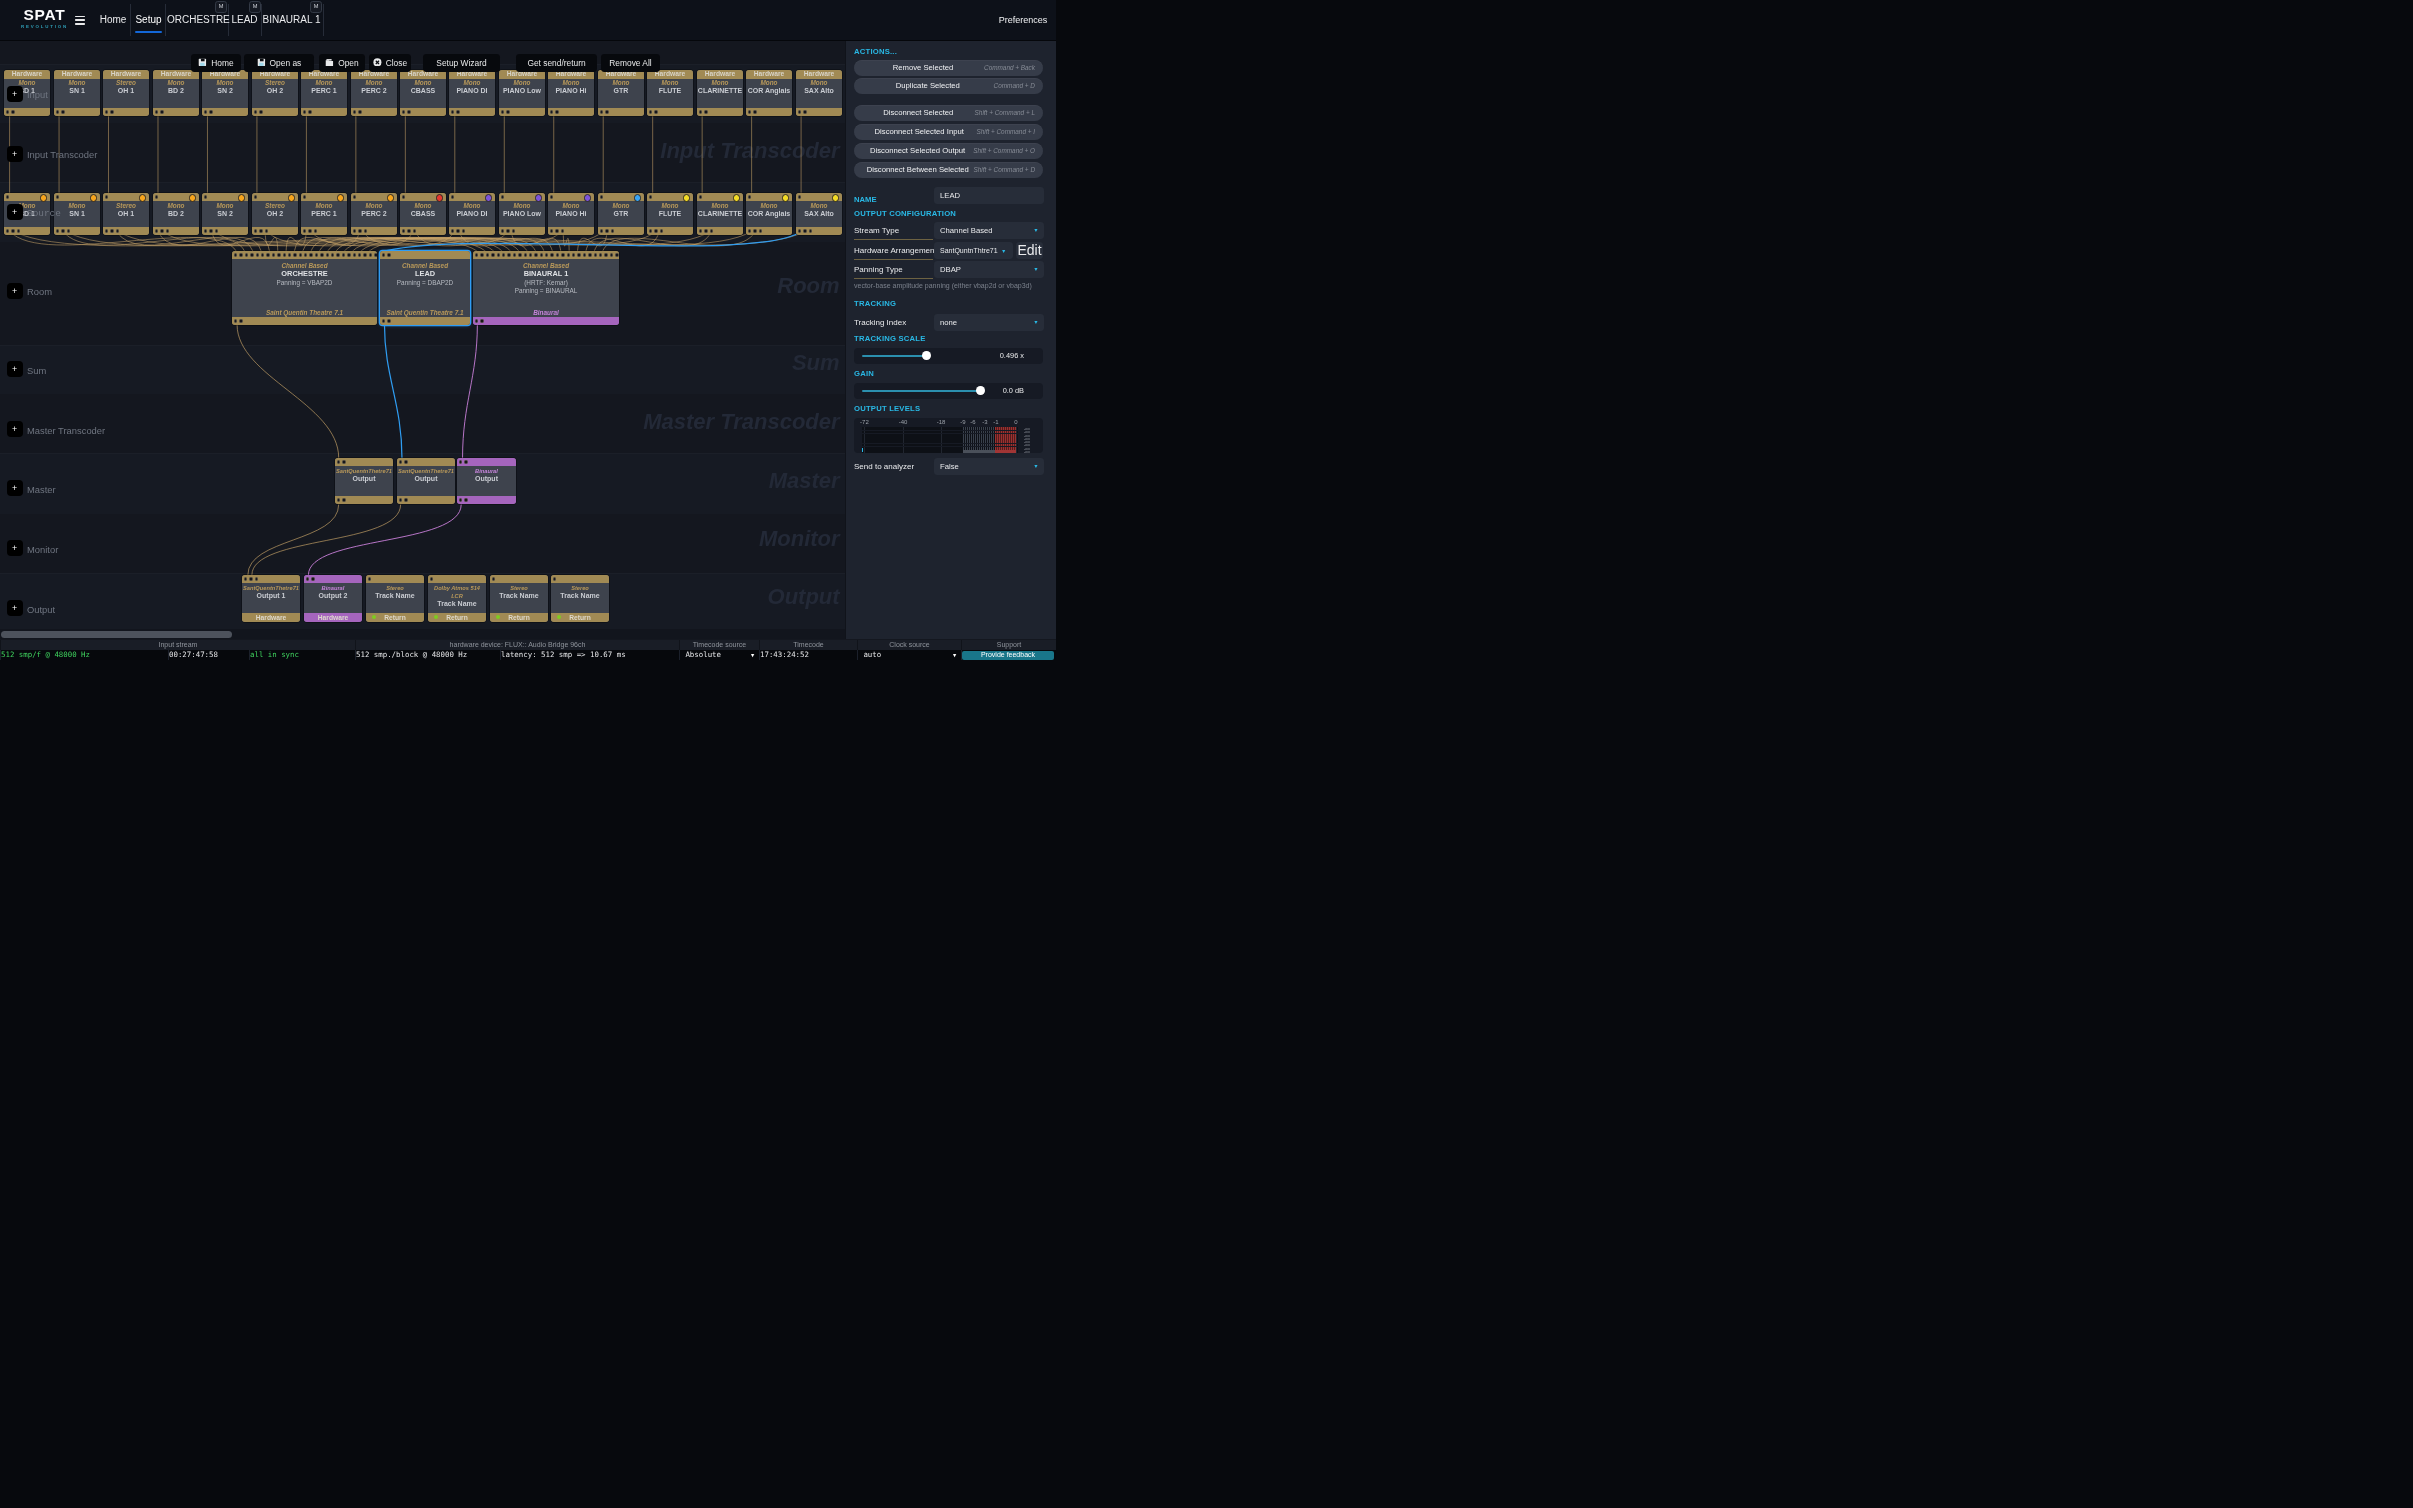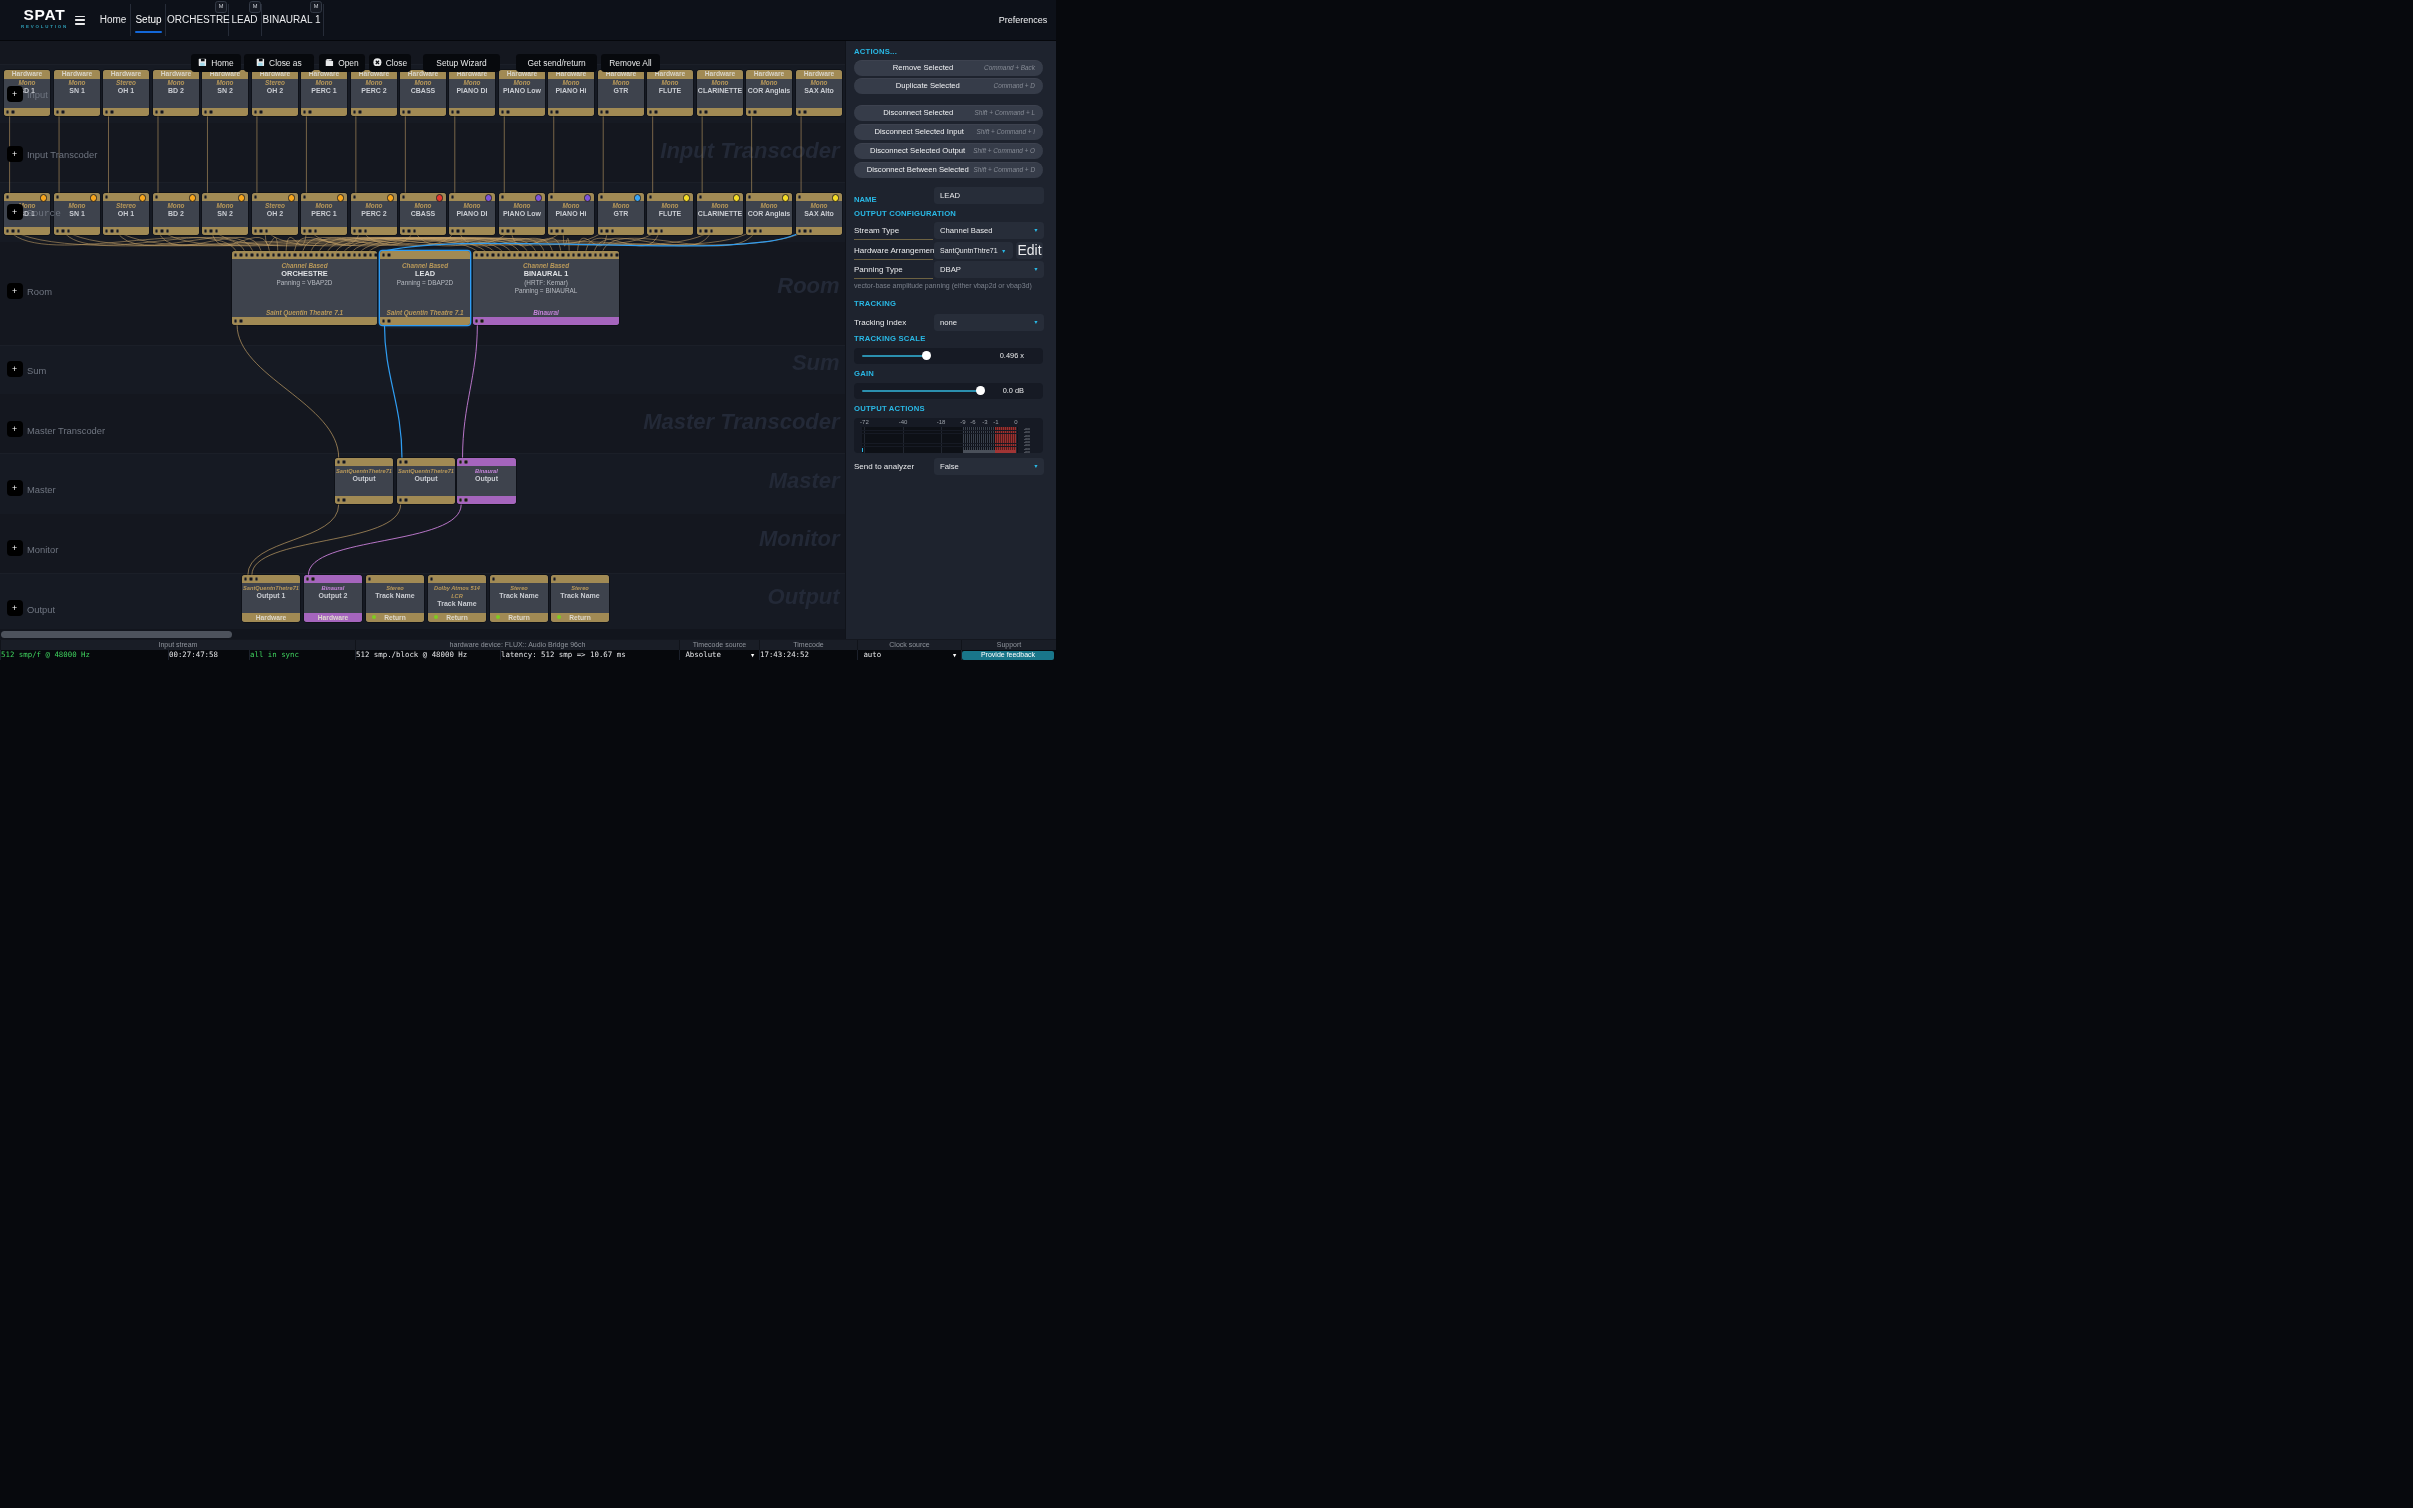--- a/index.html
+++ b/index.html
@@ -871,21 +871,21 @@
               <rect x="3" y="6.5" width="6" height="4.5" fill="#9fd8ea"></rect>
             </svg></span>
           <span>Home</span>
         </div>
         <div class="tbtn" style="left: 244px; width: 70px; top: 14px;">
           <span><svg class="ticon" viewBox="0 0 12 12">
               <rect x="1" y="1" width="10" height="10" rx="1" fill="#e8e9ea"></rect>
               <rect x="4" y="1" width="5" height="3.5" fill="#0a0c10"></rect>
               <rect x="3" y="6.5" width="6" height="4.5" fill="#9fd8ea"></rect>
             </svg></span>
-          <span>Close as</span>
+          <span>Open as</span>
         </div>
         <div class="tbtn" style="left: 319px; width: 46px; top: 14px;">
           <span><svg class="ticon" viewBox="0 0 12 12">
               <path d="M1 3 L5 3 L6 4.2 L11 4.2 L11 11 L1 11 Z" fill="#e8e9ea"></path>
               <rect x="2" y="1.5" width="7" height="2" fill="#e8e9ea"></rect>
             </svg></span>
           <span>Open</span>
         </div>
         <div class="tbtn" style="left: 369px; width: 42px; top: 14px;">
           <span><svg class="ticon" viewBox="0 0 12 12">
@@ -975,21 +975,21 @@
       <span class="sval">0.496 x</span>
     </div>
 
     <div class="phead" style="top:329px;">GAIN</div>
     <div class="slider" style="top:343px;">
       <div class="sfill" id="gfill" style="width: 118px;"></div>
       <div class="sthumb" id="gthumb" style="left: 122px;"></div>
       <span class="sval">0.0 dB</span>
     </div>
 
-    <div class="phead" style="top:364px;">OUTPUT ACTIONS</div>
+    <div class="phead" style="top:364px;">OUTPUT LEVELS</div>
     <div id="meter">
         <div class="mtick" style="left: 10.4px;">-72</div>
         <div class="mtick" style="left: 49px;">-40</div>
         <div class="mtick" style="left: 87px;">-18</div>
         <div class="mtick" style="left: 109px;">-9</div>
         <div class="mtick" style="left: 119px;">-6</div>
         <div class="mtick" style="left: 131px;">-3</div>
         <div class="mtick" style="left: 142px;">-1</div>
         <div class="mtick" style="left: 162px;">0</div>
         <div class="mrow" style="top: 9.4px;">

